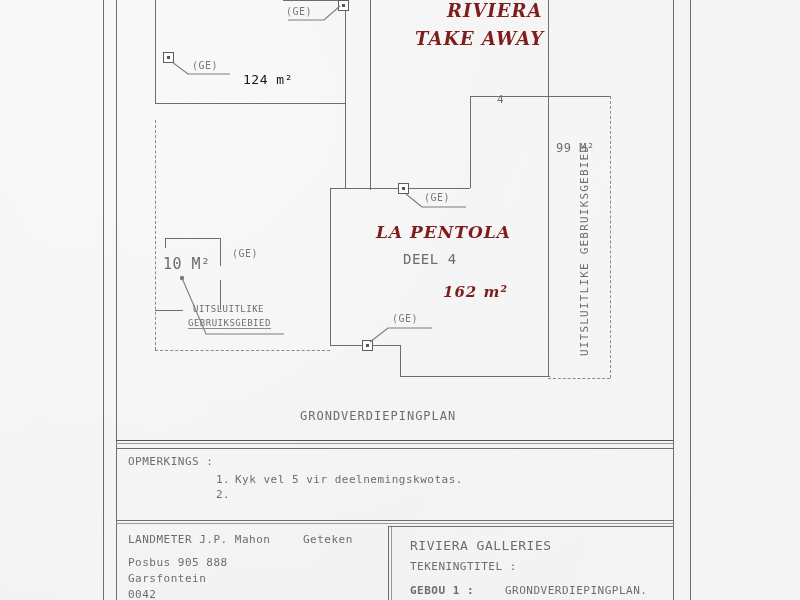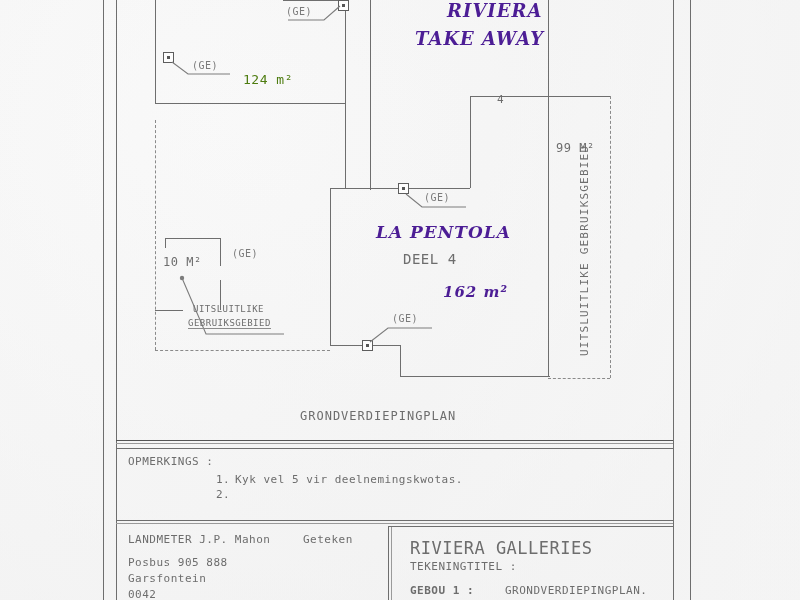--- a/index.html
+++ b/index.html
@@ -71,35 +71,35 @@
     position: absolute;
     white-space: pre;
     color: #6b6b6b;
     font-family: "DejaVu Sans", sans-serif;
     letter-spacing: .4px;
   }
   .handwrite {
     font-family: "DejaVu Serif", serif;
     font-style: italic;
     font-weight: 700;
-    color: #4c1d95;
+    color: #7f1d1d;
     letter-spacing: 1px;
   }
   .stencil {
     font-family: "DejaVu Sans Mono", monospace;
     color: #6d6d6d;
     letter-spacing: .5px;
   }
   .ge-label {
     font-family: "DejaVu Sans Mono", monospace;
     font-size: 10px;
     color: #7a7a7a;
     letter-spacing: .5px;
   }
-  .faint-txt { color: #4d7c0f; text-align: right; }
+  .faint-txt { color: #0f172a; text-align: right; }
   .vert {
     transform-origin: left top;
     transform: rotate(-90deg);
   }
   .underline-lead {
     border-bottom: 1px solid #8b8b8b;
   }
   svg.leader { position: absolute; overflow: visible; }
   svg.leader path { fill: none; stroke: #7c7c7c; stroke-width: 1.1; }
 </style>
@@ -183,21 +183,21 @@
     <circle cx="4" cy="0" r="2.2" fill="#7c7c7c" stroke="none"></circle>
   </svg>
 
   <div class="txt handwrite" style="left:447px; top:0px; font-size:18px;">RIVIERA</div>
   <div class="txt handwrite" style="left:415px; top:28px; font-size:18px;">TAKE AWAY</div>
 
   <div class="txt handwrite" style="left:376px; top:222px; font-size:17px;">LA PENTOLA</div>
   <div class="txt stencil" style="left:403px; top:251px; font-size:14px;">DEEL 4</div>
   <div class="txt handwrite" style="left:443px; top:283px; font-size:15px;">162 m²</div>
 
-  <div class="txt stencil" style="left:163px; top:255px; font-size:12px;">10 M²</div>
+  <div class="txt stencil" style="left:163px; top:255px; font-size:15px;">10 M²</div>
   <div class="txt stencil" style="left:556px; top:141px; font-size:12px;">99 M²</div>
   <div class="txt stencil faint-txt" style="left:243px; top:72px; font-size:13px;">124 m²</div>
 
   <div class="txt stencil" style="left:497px; top:93px; font-size:11px;">4</div>
 
   <div class="txt stencil" style="left:193px; top:304px; font-size:9px;">UITSLUITLIKE</div>
   <div class="txt stencil underline-lead" style="left:188px; top:318px; font-size:9px;">GEBRUIKSGEBIED</div>
 
   <div class="txt stencil vert" style="left:578px; top:356px; font-size:11px; letter-spacing:1.2px;">UITSLUITLIKE GEBRUIKSGEBIED</div>
 
@@ -217,17 +217,17 @@
   <div class="ln v" style="left:388px; top:526px; height:74px;"></div>
   <div class="ln v faint" style="left:391px; top:526px; height:74px;"></div>
   <div class="ln h" style="left:388px; top:526px; width:285px;"></div>
 
   <div class="txt stencil" style="left:128px; top:533px; font-size:11px;">LANDMETER J.P. Mahon</div>
   <div class="txt stencil" style="left:303px; top:533px; font-size:11px;">Geteken</div>
   <div class="txt stencil" style="left:128px; top:556px; font-size:11px;">Posbus 905 888</div>
   <div class="txt stencil" style="left:128px; top:572px; font-size:11px;">Garsfontein</div>
   <div class="txt stencil" style="left:128px; top:588px; font-size:11px;">0042</div>
 
-  <div class="txt stencil" style="left:410px; top:538px; font-size:17px;">RIVIERA GALLERIES</div>
+  <div class="txt stencil" style="left:410px; top:538px; font-size:13px;">RIVIERA GALLERIES</div>
   <div class="txt stencil" style="left:410px; top:560px; font-size:11px;">TEKENINGTITEL :</div>
   <div class="txt stencil" style="left:410px; top:584px; font-size:11px;font-weight:bold;">GEBOU 1 :</div>
   <div class="txt stencil" style="left:505px; top:584px; font-size:11px;">GRONDVERDIEPINGPLAN.</div>
 </div>
 
 </body></html>

